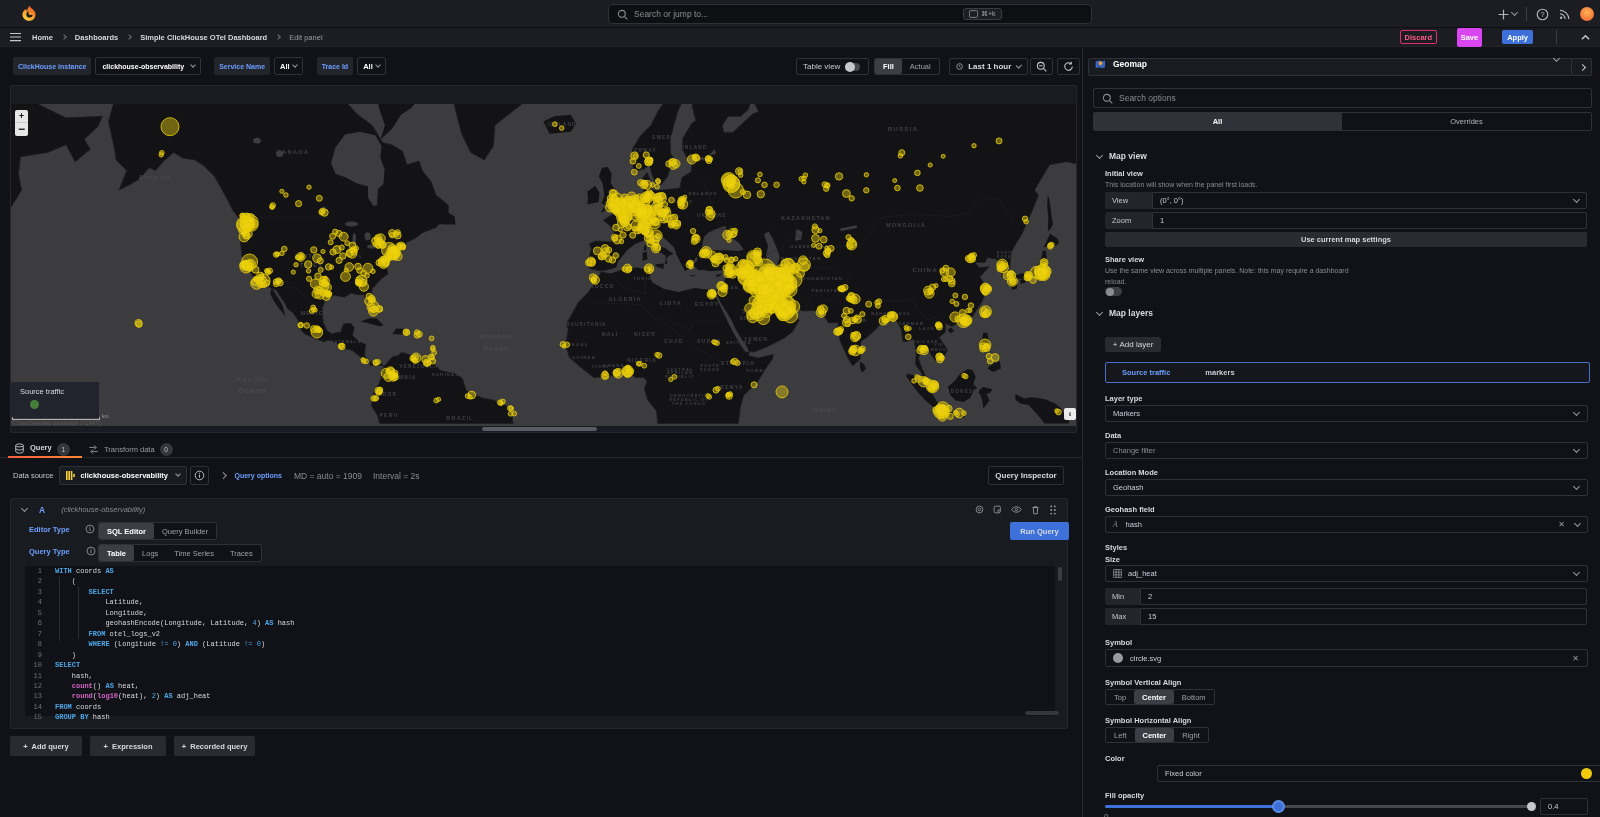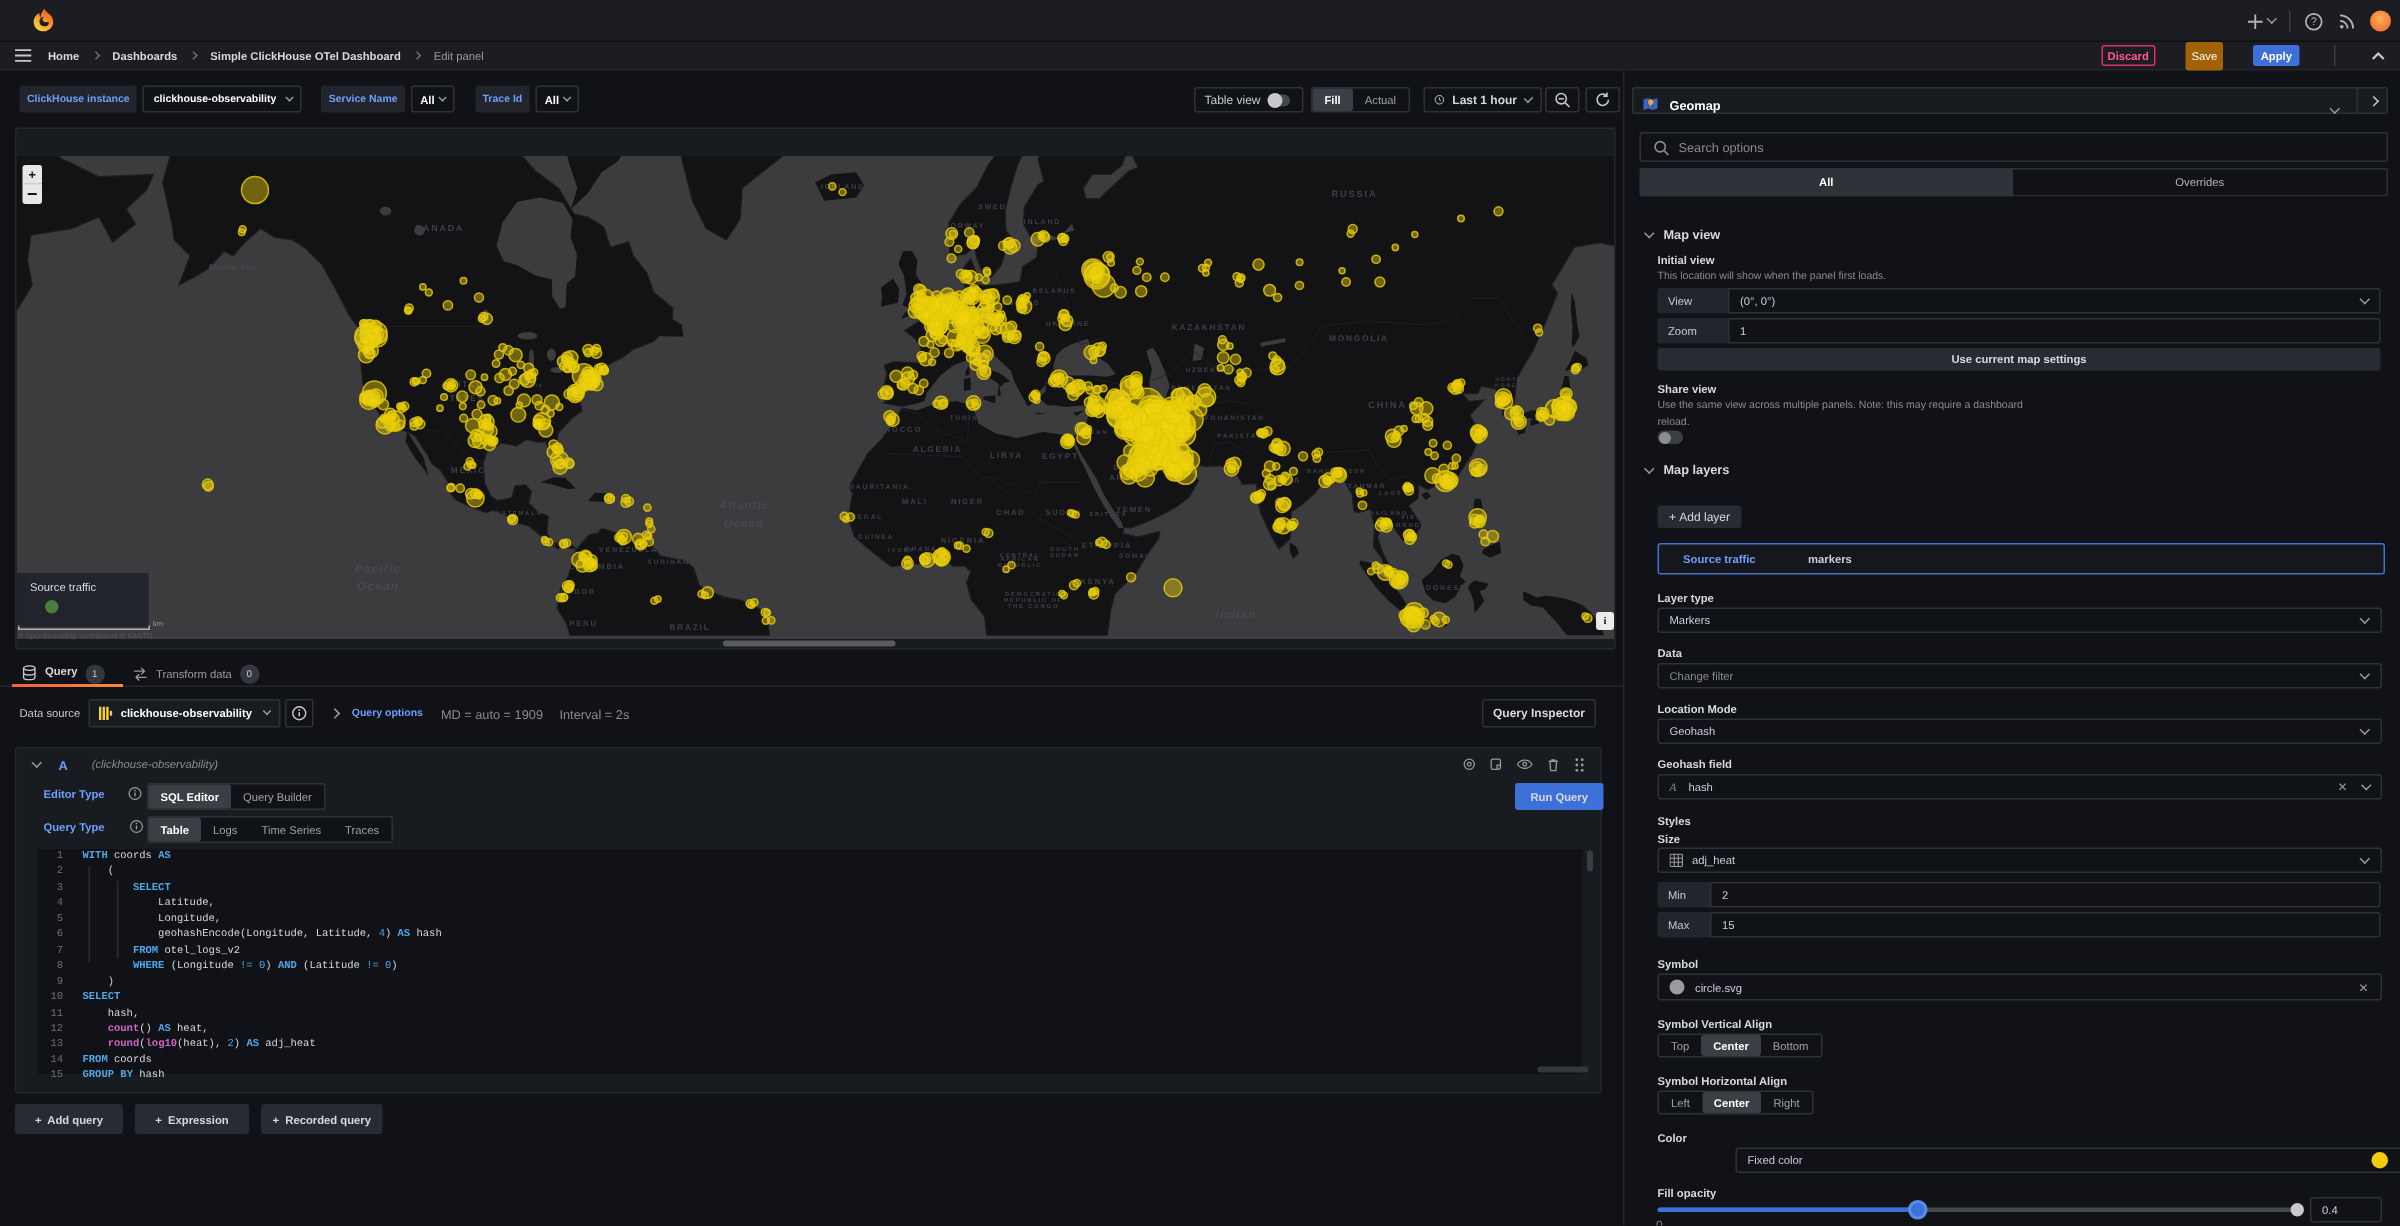--- a/index.html
+++ b/index.html
@@ -28,20 +28,30 @@
   <svg class="abs" style="left:21px;top:5px" width="17" height="17" viewBox="0 0 18 18">
       <defs>
         <linearGradient id="gf" x1="0" y1="1" x2="0.6" y2="0">
           <stop offset="0" stop-color="#fce14a"></stop>
           <stop offset="0.5" stop-color="#f8a52a"></stop>
           <stop offset="1" stop-color="#ef5a28"></stop>
         </linearGradient>
       </defs>
       <path fill="url(#gf)" d="M9.3 0.8 C9.6 2.6 11.6 3.6 13.2 5.2 C14.9 6.9 15.8 9.2 15.2 11.6 C14.6 14.2 12.4 16.2 9.7 16.7 C6.6 17.3 3.4 15.7 2.1 12.8 C1.0 10.4 1.5 7.6 3.2 5.7 C3.9 4.9 4.8 4.3 5.8 3.9 C5.4 5.0 5.6 6.2 6.4 7.0 C6.5 4.5 7.7 2.3 9.3 0.8 Z M9 6.5 A3.4 3.4 0 1 0 12.4 10.5 L10.8 10.2 A1.9 1.9 0 1 1 9 6.5 Z"></path>
     </svg>
+  <div class="abs" style="left:608px;top:4px;width:484px;height:20px;background:#0e0f13;border:1px solid #2c3235;border-radius:4px;display:flex;align-items:center;padding:0 8px;color:#8a8b90;font-size:8.5px;position:absolute">
+    <svg width="11" height="11" viewBox="0 0 16 16" style="margin-right:6px">
+        <circle cx="7" cy="7" r="5" fill="none" stroke="#8a8b90" stroke-width="1.6"></circle>
+        <path d="M11 11 L15 15" stroke="#8a8b90" stroke-width="1.6"></path>
+      </svg>
+    Search or jump to...
+    <span style="position:absolute;left:354px;top:3px;border:1px solid #3a3d44;background:#1c1e24;border-radius:3px;padding:1px 5px;font-size:7px;color:#9fa0a6;display:flex;align-items:center;gap:3px"><svg width="9" height="8" viewBox="0 0 12 10">
+          <rect x="0.5" y="0.5" width="11" height="9" rx="1.5" fill="none" stroke="#9fa0a6"></rect>
+        </svg>⌘+k</span>
+  </div>
   <div class="abs" style="right:6px;top:0;height:28px;display:flex;align-items:center;gap:9px;color:#b4b5ba">
     <span style="display:flex;align-items:center;gap:2px">
         <svg width="13" height="13" viewBox="0 0 16 16">
           <path d="M8 2v12M2 8h12" stroke="#b4b5ba" stroke-width="1.5"></path>
         </svg>
         <span class="caret" style="width:5px;height:5px"></span>
       </span>
     <span style="width:1px;height:14px;background:#3a3d44"></span>
     <svg width="13" height="13" viewBox="0 0 16 16">
         <circle cx="8" cy="8" r="6.5" fill="none" stroke="#b4b5ba" stroke-width="1.4"></circle>
@@ -61,21 +71,21 @@
     </svg>
   <span style="margin-left:11px;color:#d8d9dd;font-size:7.5px;font-weight:bold">Home</span>
   <span class="crumbsep"></span>
     <span style="color:#d8d9dd;font-size:7.5px;font-weight:bold">Dashboards</span>
   <span class="crumbsep"></span>
     <span style="color:#d8d9dd;font-size:7.5px;font-weight:bold">Simple ClickHouse OTel Dashboard</span>
   <span class="crumbsep"></span>
     <span style="color:#9a9ba1;font-size:7.5px">Edit panel</span>
   <div style="margin-left:auto;margin-right:9px;display:flex;align-items:center;gap:20px">
     <span style="border:1px solid #dc2f6e;color:#ff5c8a;font-size:7.5px;font-weight:bold;border-radius:2px;padding:1.5px 3.5px">Discard</span>
-    <span style="background:#a16207;color:#fff;font-size:7.5px;font-weight:normal;border-radius:2px;padding:5px 4px">Save</span>
+    <span style="background:#d946ef;color:#fff;font-size:7.5px;font-weight:bold;border-radius:2px;padding:5px 4px">Save</span>
     <span style="background:#3d71d9;color:#fff;font-size:7.5px;font-weight:bold;border-radius:2px;padding:2.5px 5px">Apply</span>
     <span style="width:1px;height:14px;background:#3a3d44;margin:0 3px"></span>
     <svg width="11" height="11" viewBox="0 0 12 12">
         <path d="M2 8 L6 4 L10 8" fill="none" stroke="#c7c8cc" stroke-width="1.6"></path>
       </svg>
   </div>
 </div>
 
 <div class="abs" style="left:0;top:47px;width:1082px;height:38px"></div>
 <div class="abs" style="left:13px;top:57px;height:18px;display:flex;align-items:stretch;gap:4px;font-size:7px">
@@ -1669,21 +1679,21 @@
   <div class="abs" style="left:67px;top:88px;width:1px;height:52px;background:#2a2c31"></div>
   <div class="abs" style="left:1047px;top:68px;width:4px;height:14px;background:#3a3d44;border-radius:2px"></div>
   <div class="abs" style="left:1014px;top:212px;width:34px;height:4px;background:#34373d;border-radius:2px"></div>
 </div>
 <div class="abs btn2" style="left:10px;top:736px;width:72px;height:20px">+&nbsp; Add query</div>
 <div class="abs btn2" style="left:90px;top:736px;width:76px;height:20px">+&nbsp; Expression</div>
 <div class="abs btn2" style="left:174px;top:736px;width:81px;height:20px">+&nbsp; Recorded query</div>
 
 <div class="abs" style="left:1082px;top:47px;width:518px;height:770px;border-left:1px solid #25272d"></div>
 
-<div class="abs" style="left:1088px;top:58px;width:504px;height:18px;border:1px solid #2c3235;border-radius:2px;background:#181b1f;display:flex;align-items:flex-end;padding:0 6px">
+<div class="abs" style="left:1088px;top:58px;width:504px;height:18px;border:1px solid #2c3235;border-radius:2px;background:#181b1f;display:flex;align-items:flex-start;padding:0 6px">
   <svg width="11" height="11" viewBox="0 0 16 16">
       <path d="M1 3.5 L5.5 2 L10 3.5 L14.5 2 V12 L10 13.5 L5.5 12 L1 13.5 Z" fill="#3a66c1"></path>
       <path d="M5.5 2 V12 M10 3.5 V13.5" stroke="#2a4a8e" stroke-width="0.8"></path>
       <circle cx="8" cy="6" r="2.6" fill="#f2a33c"></circle>
       <path d="M8 6 L8 10.5 L6.5 8.2 Z" fill="#f2a33c"></path>
     </svg>
   <span style="margin-left:7px;color:#fff;font-size:8.5px;font-weight:bold">Geomap</span>
   <span class="caret" style="margin-left:auto;width:5px;height:5px;margin-right:26px"></span>
 </div>
 <div class="abs" style="left:1571px;top:58px;width:1px;height:18px;background:#2c3235"></div>

